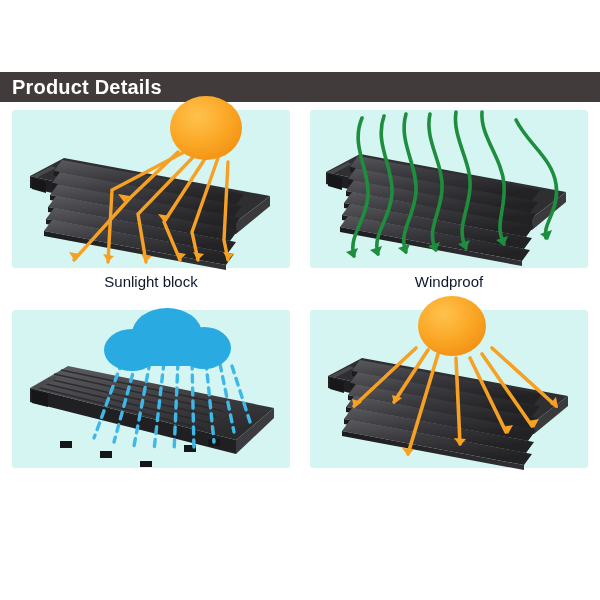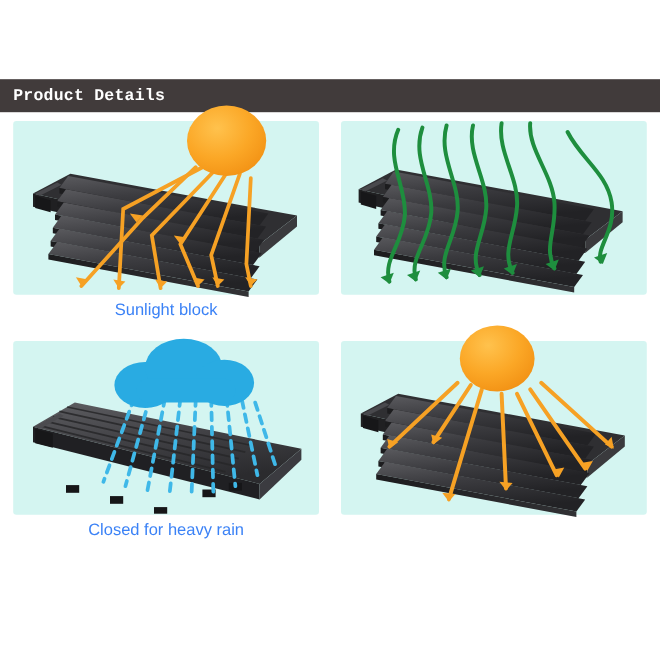--- a/index.html
+++ b/index.html
@@ -24,23 +24,23 @@
     height: 30px;
     background: #413b3b;
     box-sizing: border-box;
   }
   #header-title {
     position: absolute;
     left: 12px;
     top: 50%;
     transform: translateY(-50%);
     color: #ffffff;
-    font-family: Liberation Mono, monospace;
+    font-family: Liberation Sans, sans-serif;
     font-weight: bold;
-    font-size: 15px;
+    font-size: 20px;
     letter-spacing: 0.2px;
     white-space: nowrap;
   }
 
   
   #panel-grid {
     position: absolute;
     left: 12px;
     top: 110px;
     width: 576px;
@@ -68,21 +68,21 @@
     height: 158px;
     overflow: visible;
   }
   .feature-caption {
     position: absolute;
     left: 0;
     top: 163px;
     width: 278px;
     text-align: center;
     font-size: 15px;
-    color: #3b82f6;
+    color: #0f172a;
     font-family: "Liberation Sans", sans-serif;
     white-space: nowrap;
   }
   svg { display: block; overflow: visible; }
 </style>
 </head>
 <body>
 
 <div id="header-bar">
   <div id="header-title">Product Details</div>
@@ -234,20 +234,21 @@
             <polygon points="68,146 60,140 72,136"></polygon>
             <polygon points="96,144 88,138 100,134"></polygon>
             <polygon points="126,142 118,136 130,132"></polygon>
             <polygon points="156,140 148,134 160,130"></polygon>
             <polygon points="194,136 186,130 198,126"></polygon>
             <polygon points="238,130 230,124 242,120"></polygon>
           </g>
         </svg>
       </div>
     </div>
+    <div class="feature-caption">Windproof</div>
   </div>
 
   <div class="feature-cell">
     <div class="feature-art">
       <div class="art-clip">
         <svg width="278" height="158" viewBox="0 0 278 158">
           <defs>
             <linearGradient id="p3deck" x1="0.1" y1="0" x2="0.5" y2="1">
               <stop offset="0" stop-color="#5c5c60"></stop>
               <stop offset="0.5" stop-color="#414145"></stop>
@@ -297,21 +298,20 @@
 
           <g>
             <ellipse cx="120" cy="40" rx="28" ry="21" fill="#29abe2"></ellipse>
             <ellipse cx="155" cy="24" rx="35" ry="26" fill="#29abe2"></ellipse>
             <ellipse cx="192" cy="38" rx="27" ry="21" fill="#29abe2"></ellipse>
             <rect x="112" y="34" width="90" height="22" rx="11" fill="#29abe2"></rect>
           </g>
         </svg>
       </div>
     </div>
-    <div class="feature-caption">Closed for heavy rain</div>
   </div>
 
   <div class="feature-cell">
     <div class="feature-art">
       <div class="art-clip">
         <svg width="278" height="158" viewBox="0 0 278 158">
           <defs>
             <linearGradient id="p4blade" x1="0" y1="0" x2="0.3" y2="1">
               <stop offset="0" stop-color="#5a5a5e"></stop>
               <stop offset="0.45" stop-color="#3b3b3f"></stop>

